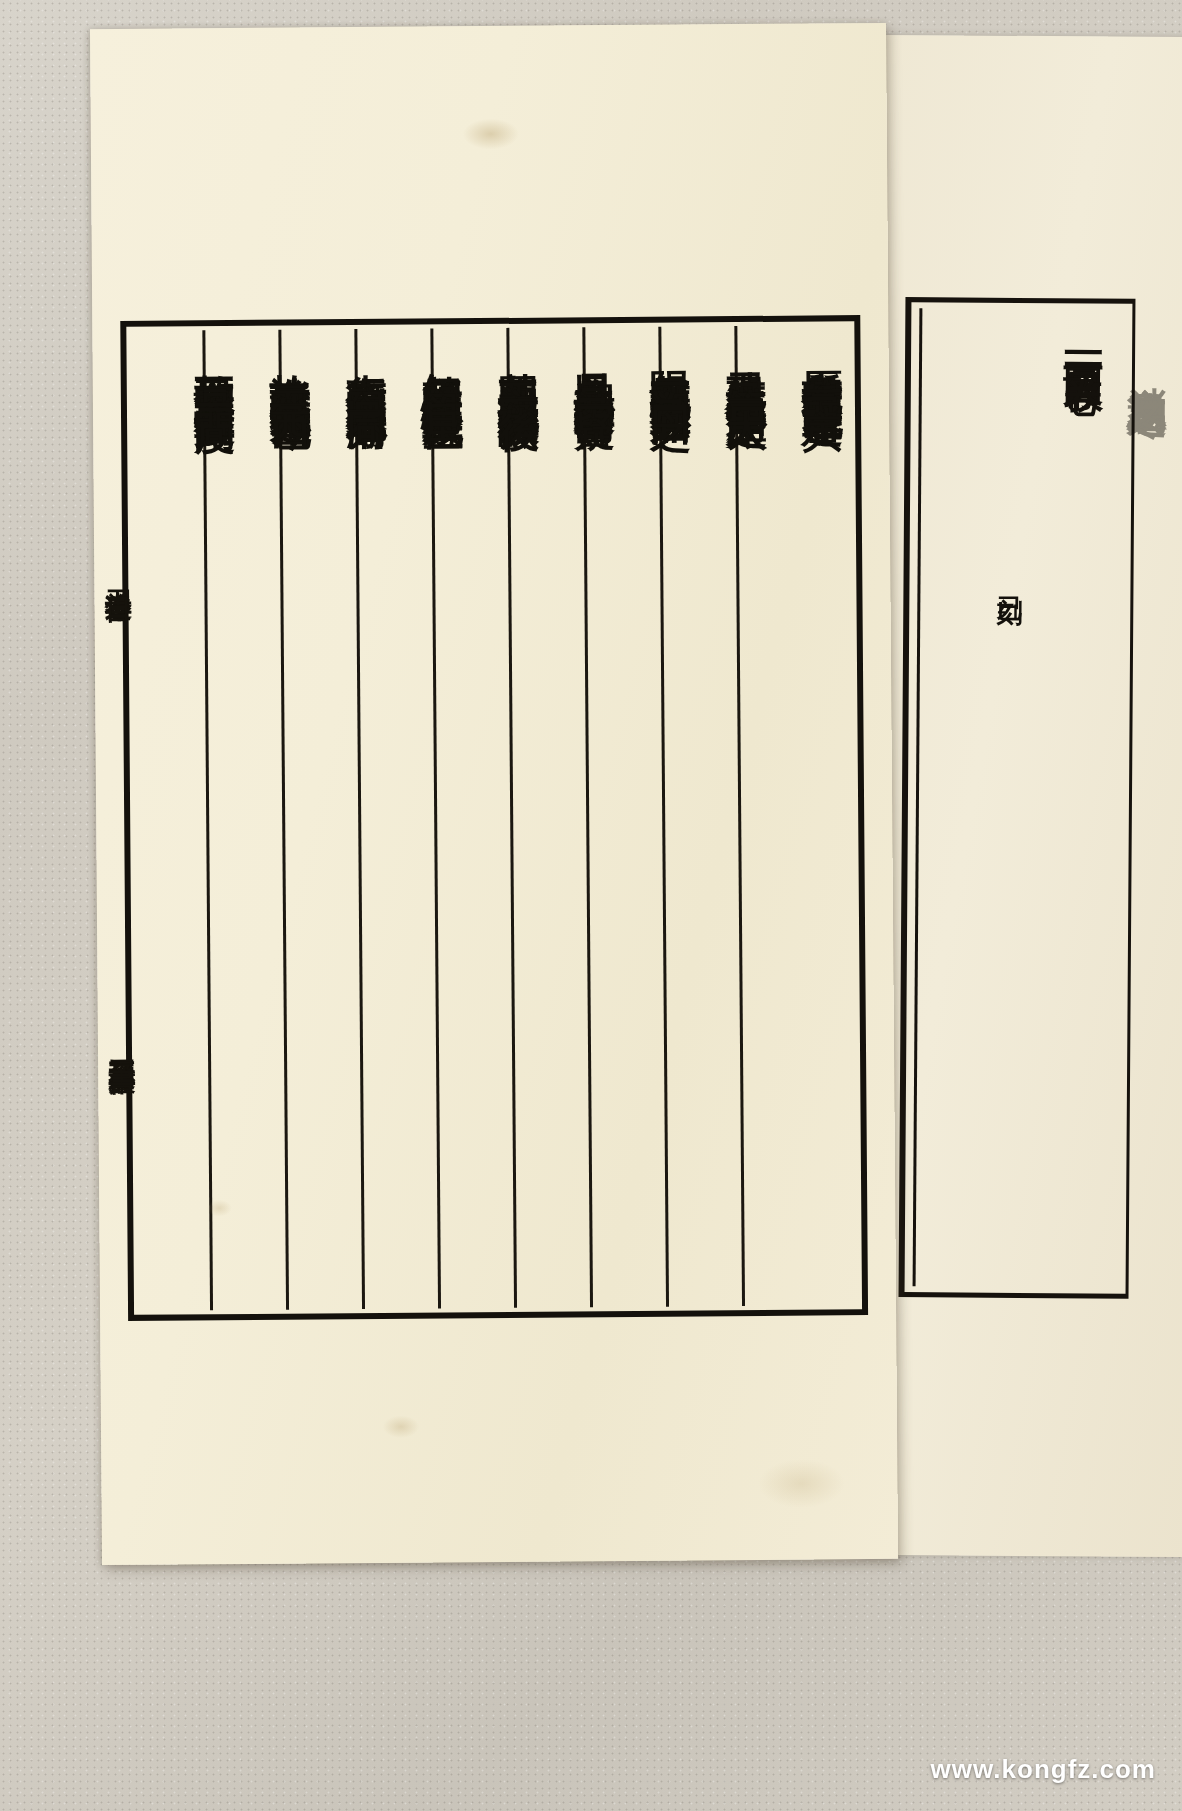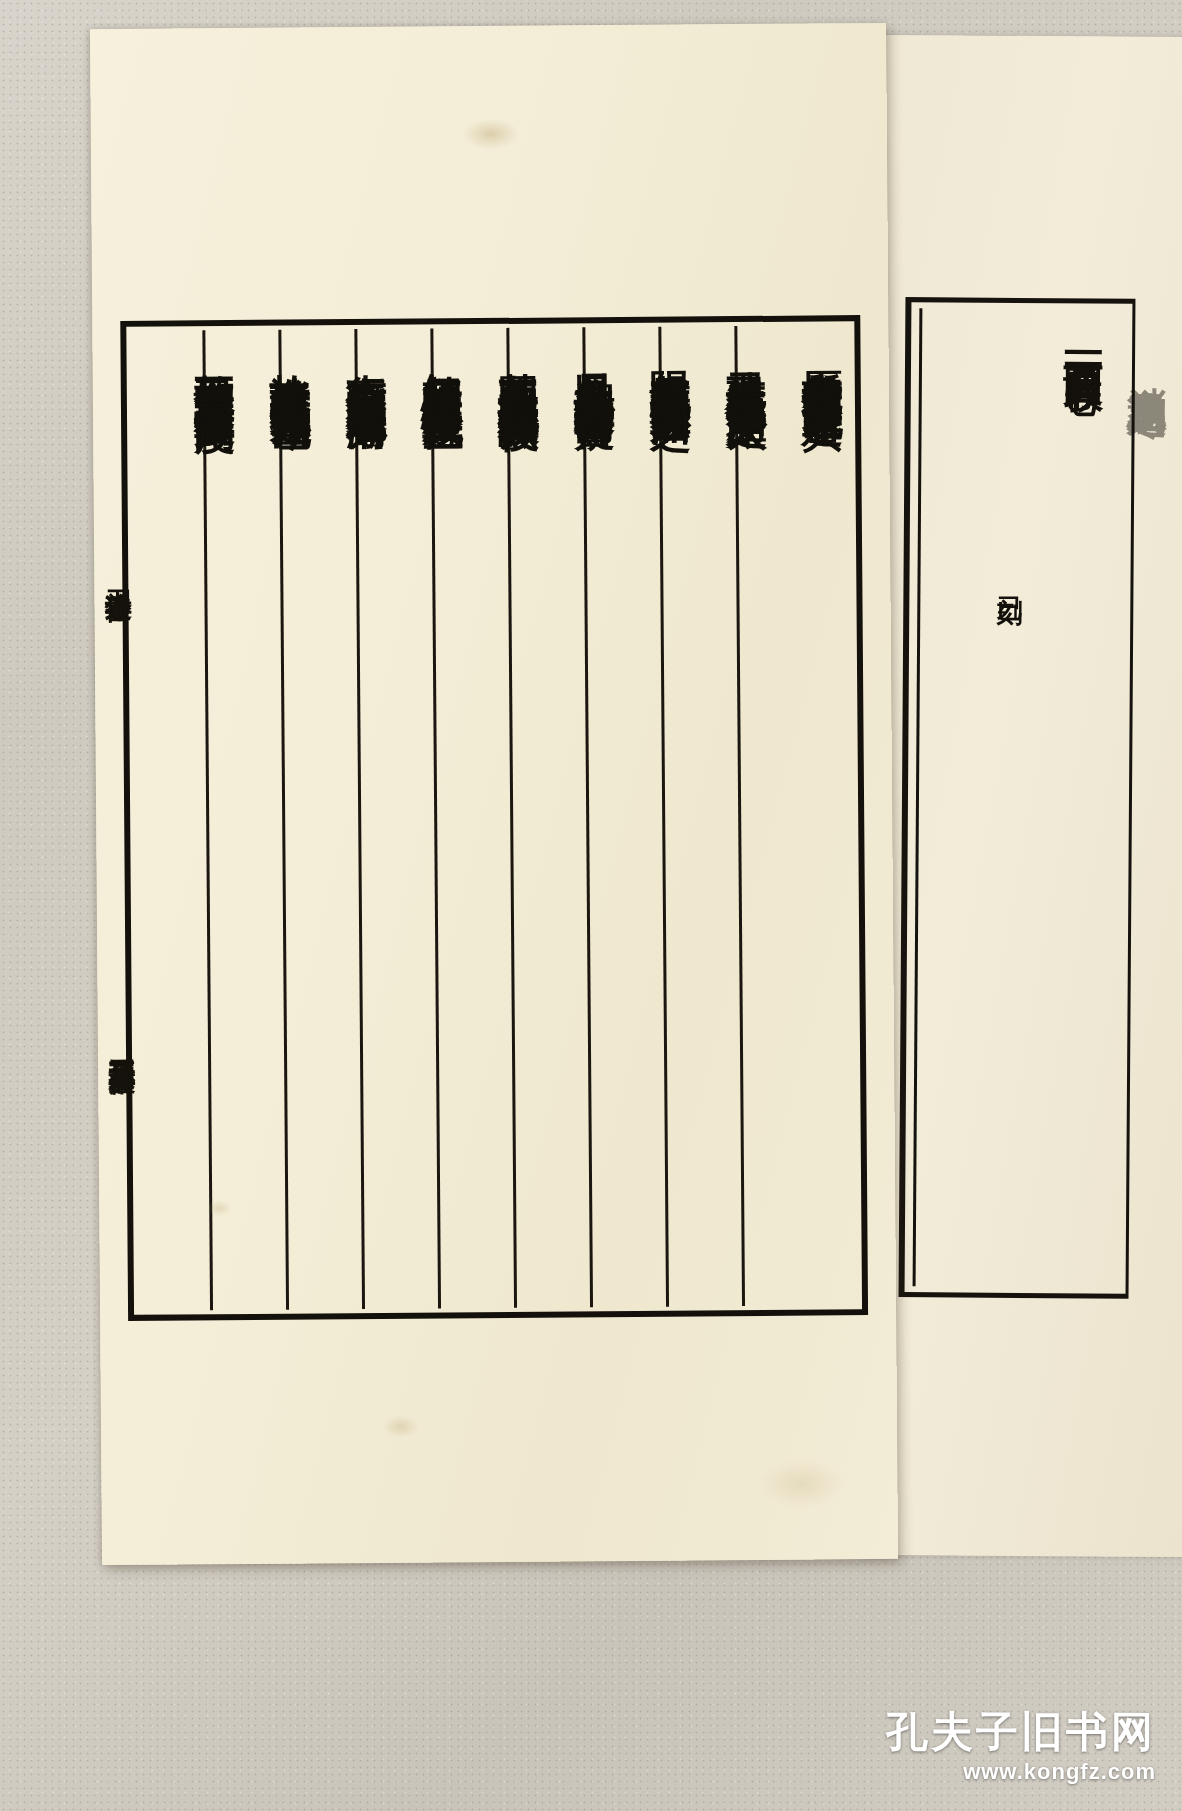--- a/index.html
+++ b/index.html
@@ -165,21 +165,21 @@
     font-family: "Liberation Sans", sans-serif;
     pointer-events: none;
   }
   .watermark .wm-main {
     font-size: 42px;
     font-weight: 700;
     letter-spacing: 3px;
     line-height: 1.1;
   }
   .watermark .wm-url {
-    font-size: 22px;
+    font-size: 26px;
     font-weight: 700;
     letter-spacing: 1px;
     margin-top: 4px;
   }
 </style>
 </head>
 <body>
 
 <div id="photo">
 
@@ -214,17 +214,16 @@
       <div class="vcol" style="right:468px;">東行有歲差度分則太陽會之以成月者亦漸不同</div>
       <div class="vcol" style="right:544px;">故諸卷中所載互異而以年代徵之亦可見也今西</div>
       <div class="vcol" style="right:620px;">教中齋日所謂正月一月者在今冬至後第四度間</div>
     </div>
 
     <div class="margin-col" style="left:6px; top:540px; font-size:27px; letter-spacing:1px;">刀卷迻迻年書日</div>
     <div class="margin-col" style="left:6px; top:1010px; font-size:27px; letter-spacing:1px;">三至如不足齋叢書</div>
   </div>
 
   <div class="watermark">
-    <div class="wm-main">孔夫子旧书网</div>
     <div class="wm-url">www.kongfz.com</div>
   </div>
 
 </div>
 
 </body></html>

